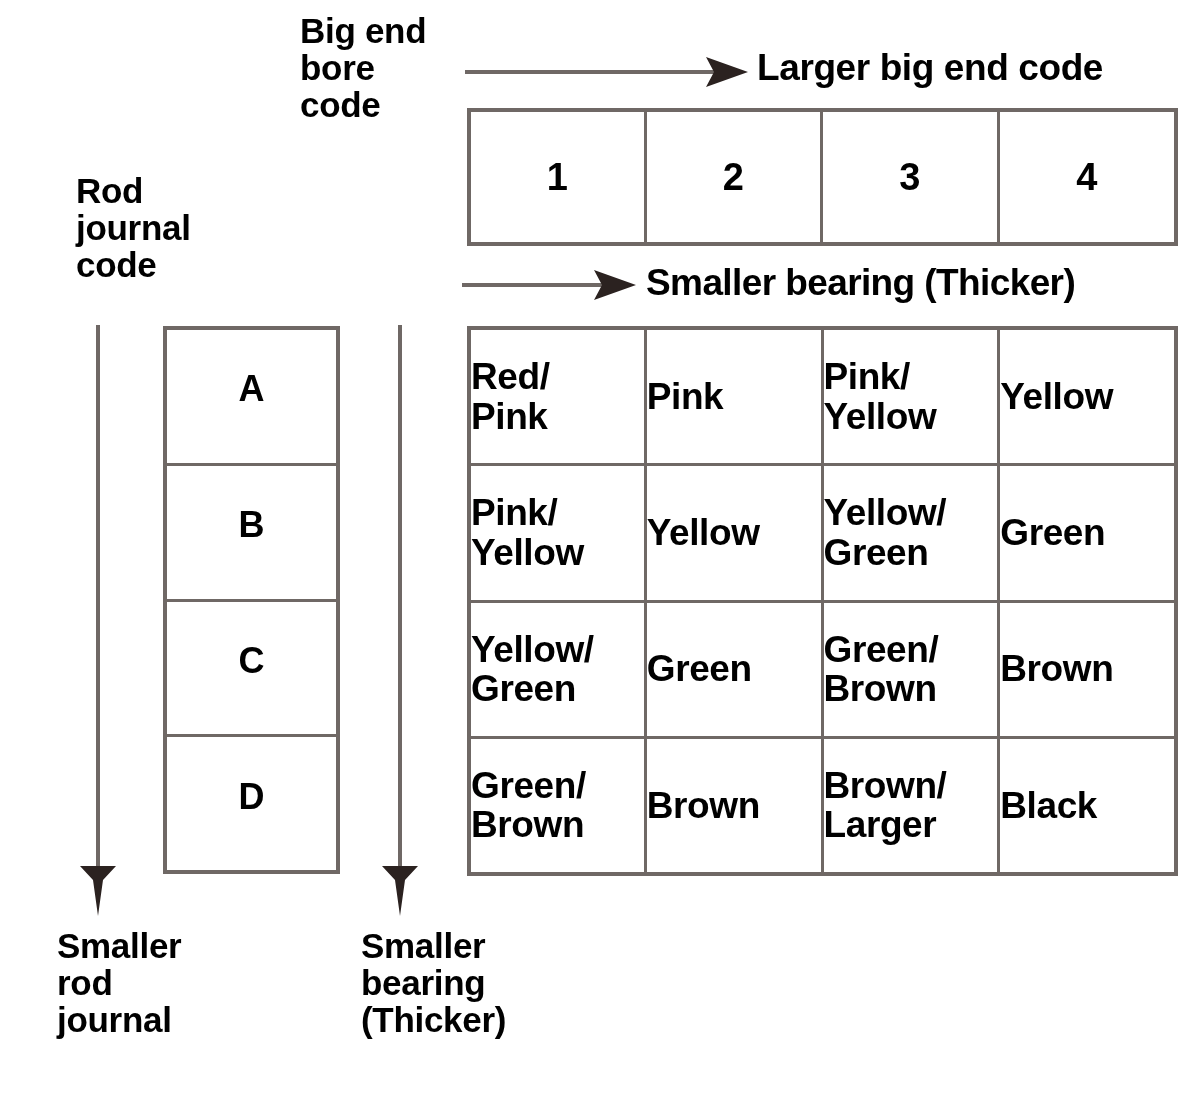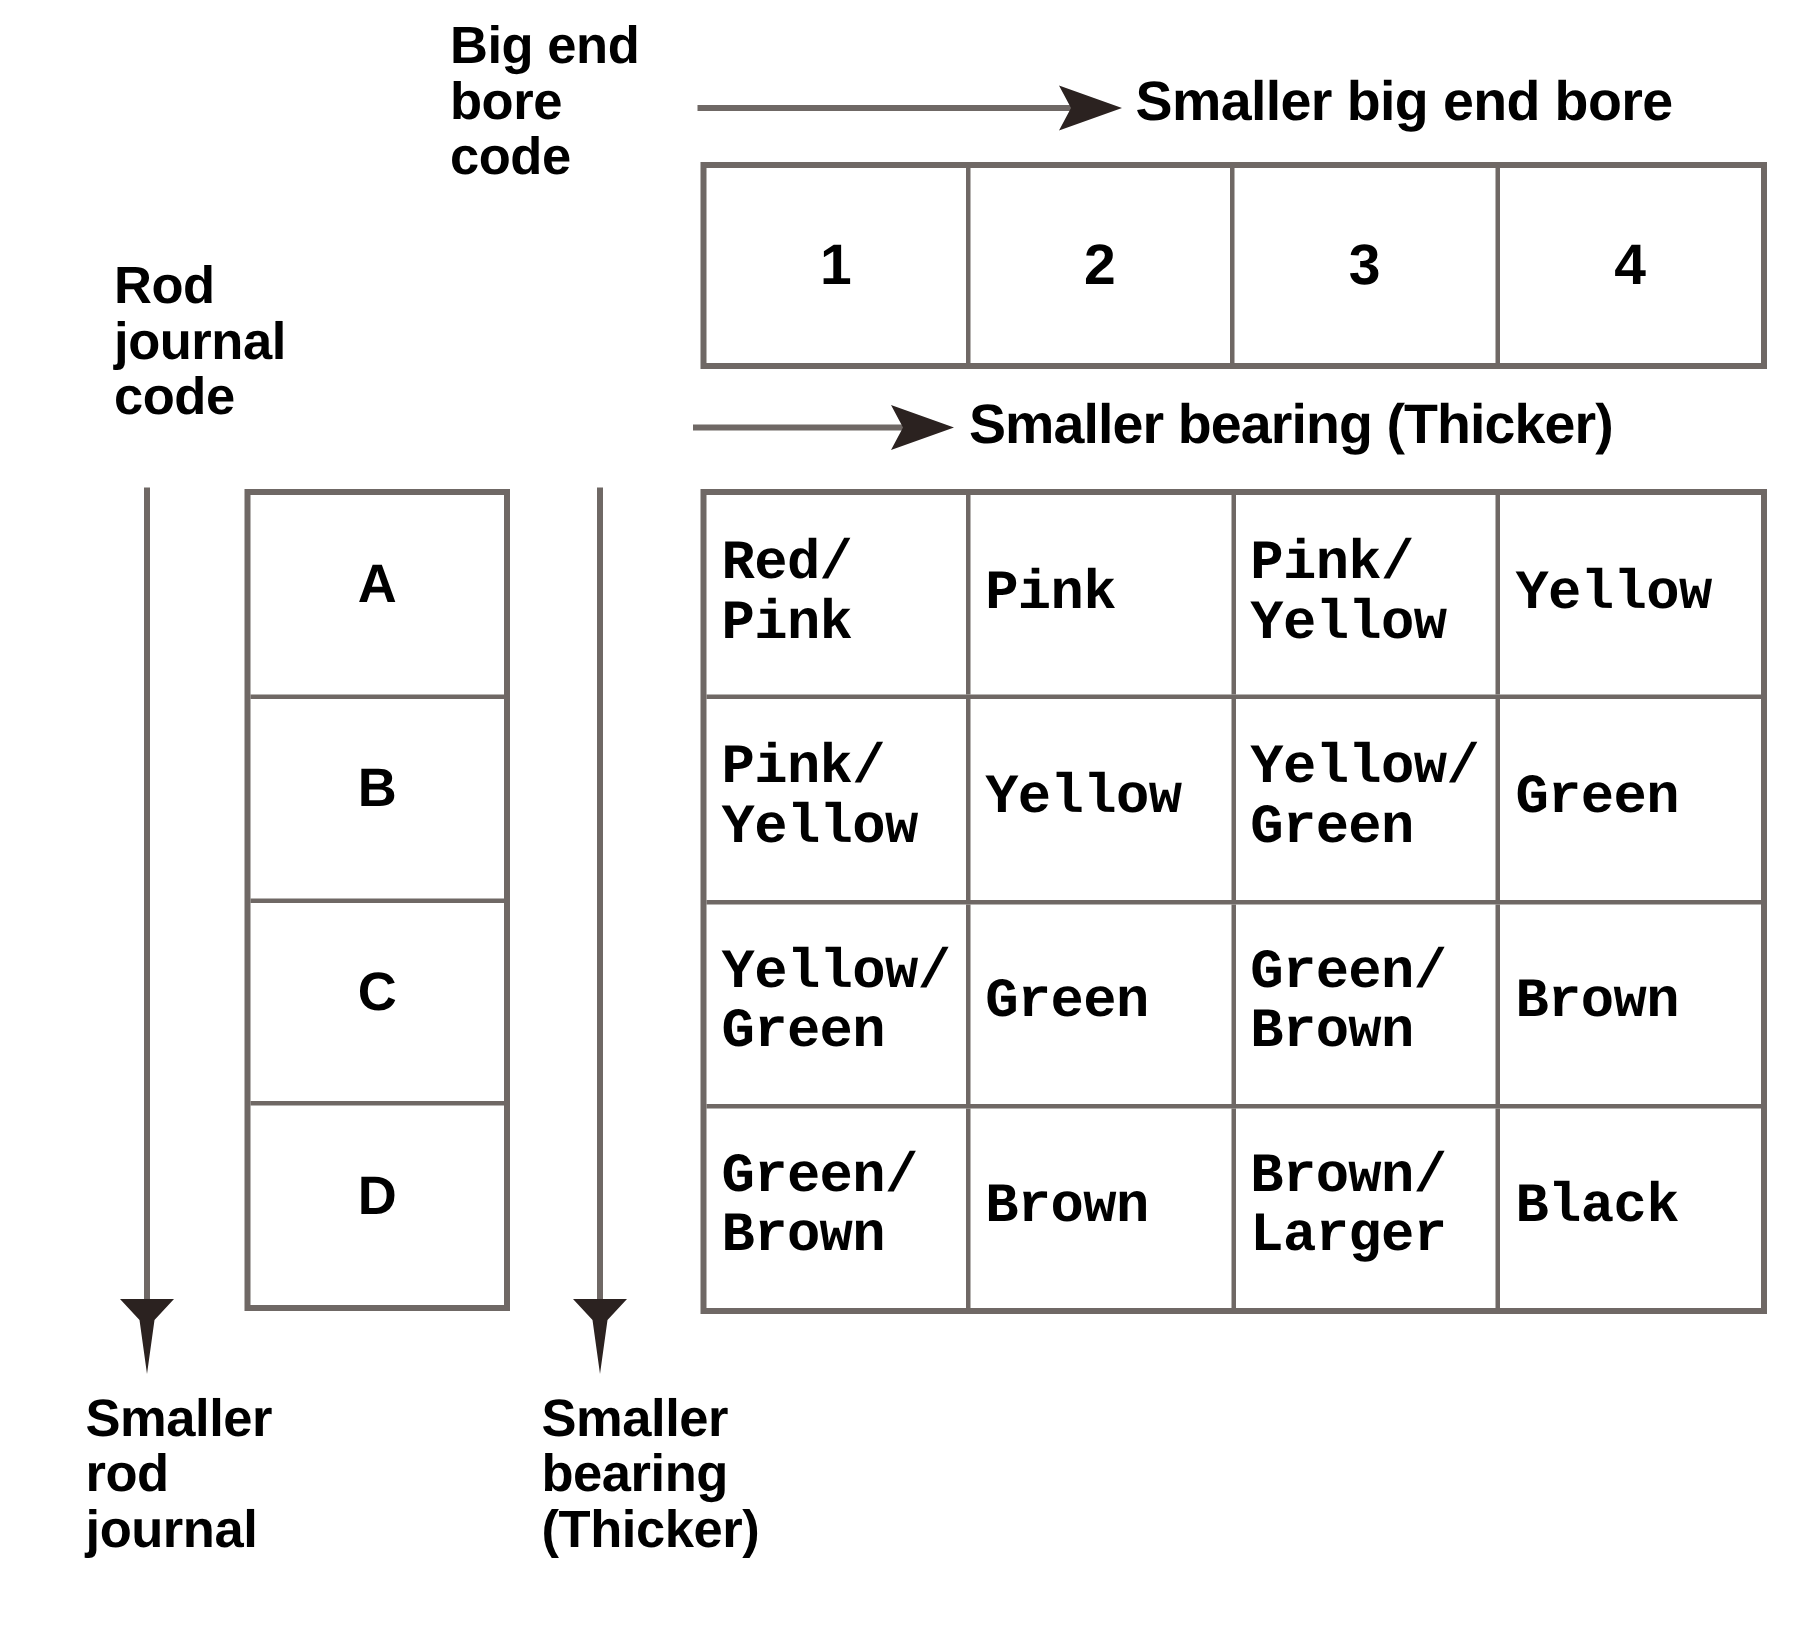--- a/index.html
+++ b/index.html
@@ -151,45 +151,43 @@
   #bearing-color-matrix .row:last-child { border-bottom: none; }
   #bearing-color-matrix .cell {
     box-sizing: border-box;
     border-right: 3px solid #6f6865;
     display: flex;
     align-items: center;
     justify-content: flex-start;
     font-size: 37px;
     font-weight: bold;
     line-height: 1.07;
-    padding-left: 10px;
     white-space: pre-line;
     letter-spacing: -0.4px;
-    font-family: Liberation Mono, monospace;
   }
   #bearing-color-matrix .row .cell:last-child { border-right: none; }
   #bearing-color-matrix .cell.c0 { width: 176px; }
   #bearing-color-matrix .cell.c1 { width: 177px; }
   #bearing-color-matrix .cell.c2 { width: 177px; }
   #bearing-color-matrix .cell.c3 { width: 174px; }
 </style>
 </head>
 <body>
 
 <div class="canvas">
 
   <div class="lbl" id="big-end-bore-code-label">Big end
 bore
 code</div>
 
   <div class="lbl" id="rod-journal-code-label">Rod
 journal
 code</div>
 
-  <div class="lbl" id="larger-big-end-bore-label">Smaller big end bore</div>
+  <div class="lbl" id="larger-big-end-bore-label">Larger big end code</div>
 
   <div class="lbl" id="smaller-bearing-thicker-label">Smaller bearing (Thicker)</div>
 
   <div class="lbl" id="smaller-rod-journal-label">Smaller
 rod
 journal</div>
 
   <div class="lbl" id="smaller-bearing-thicker-bottom-label">Smaller
 bearing
 (Thicker)</div>

